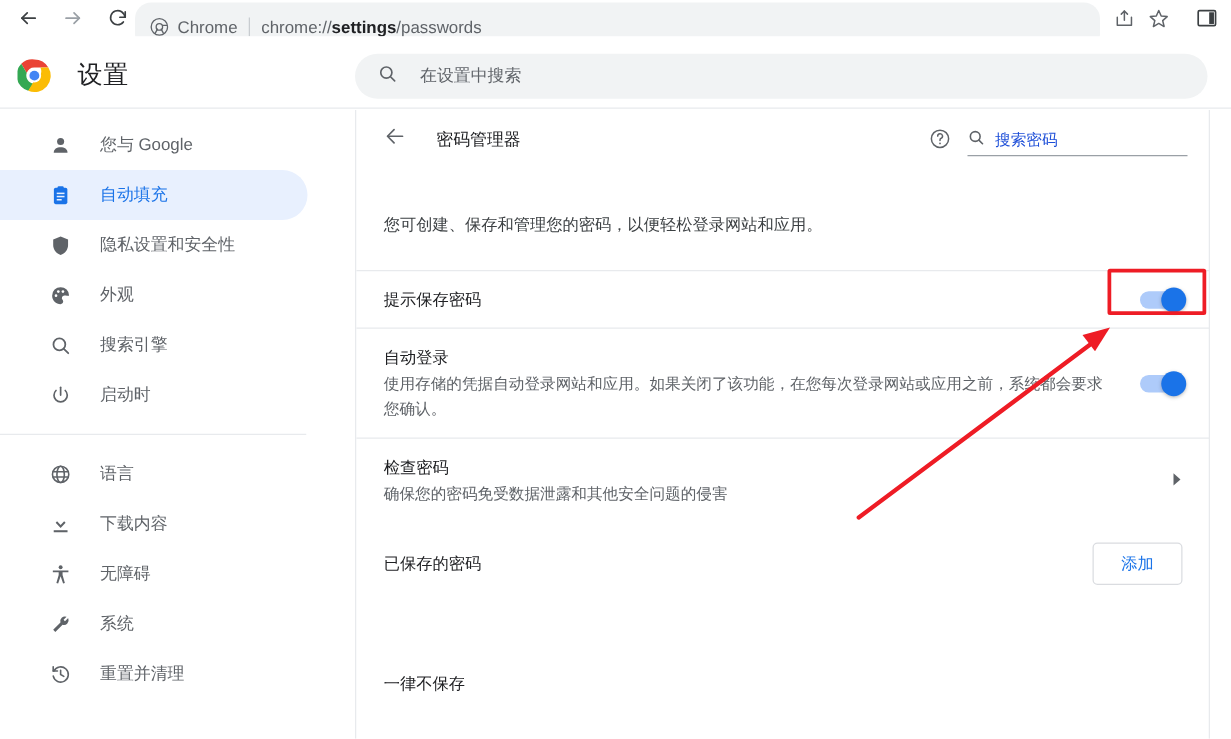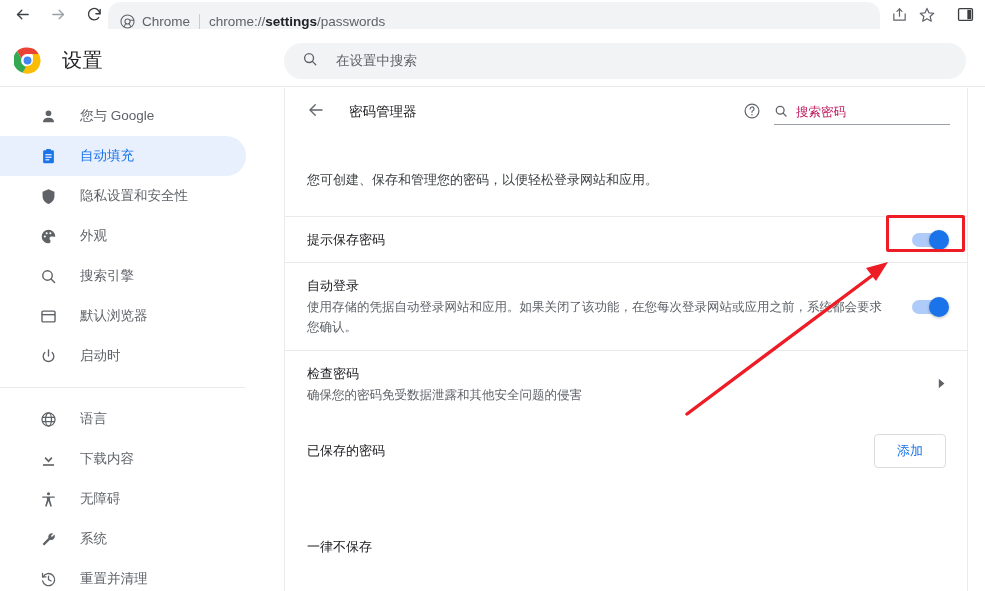--- a/index.html
+++ b/index.html
@@ -101,21 +101,21 @@
   .pm-title { margin-left:22px; font-size:13.5px; color:#202124; }
   .pm-help {
     position:absolute; right:205px; top:12px; width:22px; height:22px;
     color:#5f6368; display:flex; align-items:center; justify-content:center;
   }
   .pm-search {
     position:absolute; right:18px; top:13px; width:176px; height:24px;
     border-bottom:1px solid #9aa0a6; display:flex; align-items:center;
   }
   .pm-search .ps-icon { color:#5f6368; margin-right:8px; flex:0 0 auto; }
-  .pm-search .ps-ph { font-size:12.5px; color:#be185d; }
+  .pm-search .ps-ph { font-size:12.5px; color:#1d4ed8; }
 
   .pm-desc {
     margin:35px 22px 0 22px; font-size:13px; color:#3c4043; line-height:20px;
   }
 
   .row {
     position:relative; border-top:1px solid #e8eaed;
     padding:0 22px; display:flex; align-items:center; min-height:46px;
   }
   .row.first { margin-top:26px; }
@@ -313,29 +313,20 @@
     <div class="side-item">
       <span class="side-icon">
         <svg width="17" height="17" viewBox="0 0 24 24" fill="none" stroke="#5f6368" stroke-width="2" stroke-linecap="round">
             <circle cx="10.6" cy="10.6" r="6.7"></circle>
             <line x1="15.6" y1="15.6" x2="20.6" y2="20.6"></line>
           </svg>
       </span>
       <span class="side-label">搜索引擎</span>
     </div>
 
-    <div class="side-item">
-      <span class="side-icon">
-        <svg width="17" height="17" viewBox="0 0 24 24" fill="none" stroke="#5f6368" stroke-width="2">
-            <rect x="2.8" y="4.4" width="18.4" height="15.2" rx="1.6"></rect>
-            <line x1="2.8" y1="9.4" x2="21.2" y2="9.4"></line>
-          </svg>
-      </span>
-      <span class="side-label">默认浏览器</span>
-    </div>
 
     <div class="side-item">
       <span class="side-icon">
         <svg width="17" height="17" viewBox="0 0 24 24" fill="none" stroke="#5f6368" stroke-width="1.9" stroke-linecap="round">
             <path d="M6.8 6.2a7.5 7.5 0 1 0 10.4 0"></path>
             <line x1="12" y1="2.6" x2="12" y2="11.4"></line>
           </svg>
       </span>
       <span class="side-label">启动时</span>
     </div>

